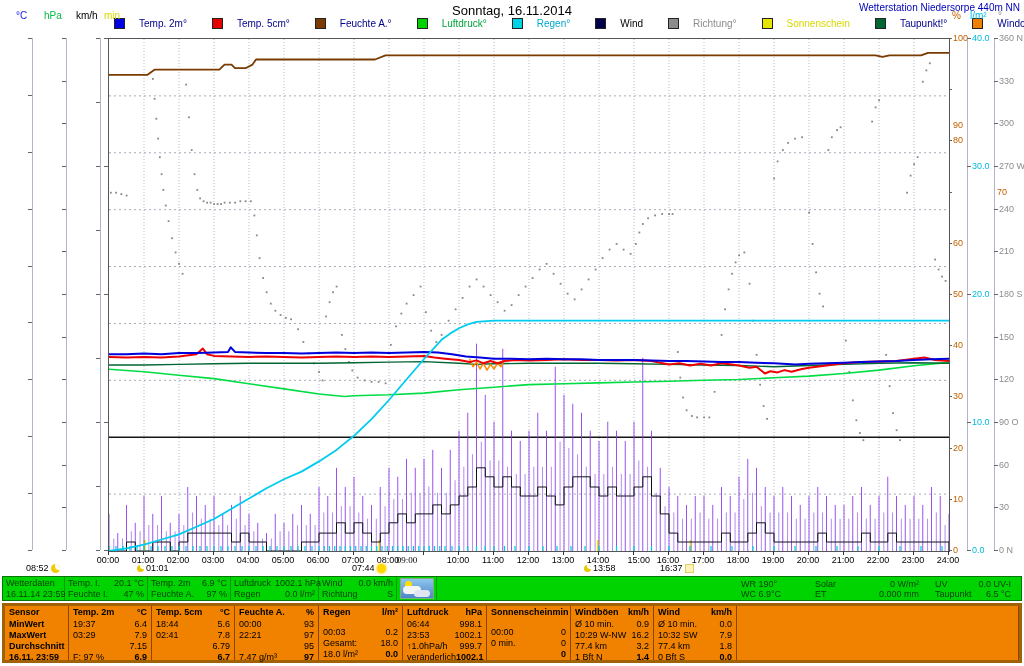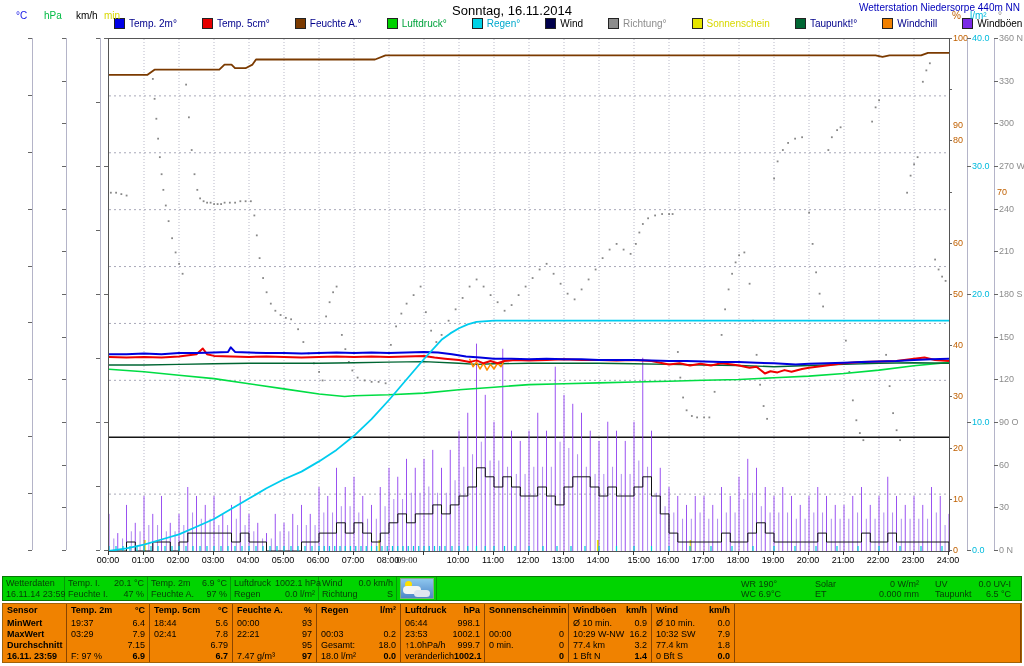--- a/index.html
+++ b/index.html
@@ -2,21 +2,21 @@
 <html><head>
 <meta charset="utf-8">
 <style>
   html,body{margin:0;padding:0;background:#fff;}
   #app{position:relative;width:1024px;height:666px;background:#fff;overflow:hidden;
        font-family:"Liberation Sans", sans-serif;color:#000;}
   .abs{position:absolute;}
   #title{top:3px;left:0;width:100%;text-align:center;font-size:13px;}
   #station{top:2px;right:4px;font-size:10px;color:#0000BB;}
   #legend{top:18px;left:114px;display:flex;gap:25px;align-items:center;font-size:10px;white-space:nowrap;}
-  .leg-item{display:flex;align-items:center;gap:4px;}
+  .leg-item{display:flex;align-items:center;gap:14px;}
   .leg-box{width:9px;height:9px;border:1px solid #222;display:inline-block;}
   .axlab{position:absolute;font-size:9px;line-height:9px;white-space:nowrap;}
   .axhead{position:absolute;font-size:10px;line-height:10px;white-space:nowrap;}
   .axline{position:absolute;width:1px;background:#b4b4c8;}
   .tick{position:absolute;height:1px;background:#666;}
   #plotwrap{left:108px;top:38px;width:840px;height:512px;border:1px solid #555;box-sizing:content-box;background:#fff;}
   #xlabels .xl{position:absolute;top:0;width:34px;text-align:center;font-size:9px;}
   .htick{position:absolute;top:0;width:1px;height:4px;background:#333;}
   .marker{position:absolute;font-size:9px;line-height:9px;display:flex;align-items:center;gap:2px;white-space:nowrap;}
   .icon-moon{width:9px;height:9px;border-radius:50%;background:#F2CC00;position:relative;overflow:hidden;display:inline-block;}
@@ -28,21 +28,21 @@
   #statusbar{left:2px;top:576px;width:1020px;height:25px;display:flex;align-items:stretch;
              border:1px solid #067706;box-sizing:border-box;font-size:9px;color:#073d07;}
   .st-cell{border-right:1px solid #069906;padding:1px 3px;display:flex;flex-direction:column;justify-content:space-around;box-sizing:border-box;}
   .st-line{display:flex;justify-content:space-between;gap:4px;line-height:10px;white-space:nowrap;}
   .st-right{margin-left:auto;display:flex;gap:16px;padding-right:10px;align-items:center;}
   .wicon{width:32px;height:20px;border:1px solid #7fae7f;background:linear-gradient(#8ec6ee 0%,#4d86c8 100%);position:relative;overflow:hidden;}
   .wicon .sun{position:absolute;left:4px;top:2px;width:7px;height:7px;border-radius:50%;background:#FFE000;}
   .wicon .cl1{position:absolute;left:2px;top:7px;width:18px;height:8px;border-radius:6px;background:#f4f4f4;}
   .wicon .cl2{position:absolute;left:13px;top:11px;width:16px;height:7px;border-radius:6px;background:#dfe6ef;}
   #datatable{left:2px;top:603px;width:1020px;height:60px;display:flex;align-items:stretch;
-             box-sizing:border-box;border:1px solid #a16207;font-size:9px;}
+             box-sizing:border-box;border:3px solid #a16207;font-size:9px;}
   .dt-col{border-right:1px solid #8a4500;box-sizing:border-box;display:flex;flex-direction:column;}
   .dt-hrow{display:flex;justify-content:space-between;padding:1px 4px;font-weight:bold;height:12px;line-height:11px;white-space:nowrap;}
   .dt-row{display:flex;justify-content:space-between;padding:0 4px;height:11px;line-height:11px;white-space:nowrap;}
   .b{font-weight:bold;}
 </style>
 </head>
 <body>
 
 <div id="app">
   <div class="abs" id="title">Sonntag, 16.11.2014</div>
@@ -745,20 +745,42 @@
       <span class="xl" style="left: 651px;">16:00</span>
       <span class="xl" style="left: 686px;">17:00</span>
       <span class="xl" style="left: 721px;">18:00</span>
       <span class="xl" style="left: 756px;">19:00</span>
       <span class="xl" style="left: 791px;">20:00</span>
       <span class="xl" style="left: 826px;">21:00</span>
       <span class="xl" style="left: 861px;">22:00</span>
       <span class="xl" style="left: 896px;">23:00</span>
       <span class="xl" style="left: 931px;">24:00</span>
     </div>
+  <div class="abs" id="markers" style="left:0;top:564px;width:1024px;height:11px;">
+      <span class="marker" style="left: 26px;">
+        <span>08:52</span>
+        <span class="icon-moon"></span>
+      </span>
+      <span class="marker" style="left: 137px;">
+        <span class="icon-moon-sm"></span>
+        <span>01:01</span>
+      </span>
+      <span class="marker" style="left: 352px;">
+        <span>07:44</span>
+        <span class="icon-sun"></span>
+      </span>
+      <span class="marker" style="left: 584px;">
+        <span class="icon-moon-sm"></span>
+        <span>13:58</span>
+      </span>
+      <span class="marker" style="left: 660px;">
+        <span>16:37</span>
+        <span class="icon-sun-pale"></span>
+      </span>
+    </div>
   <div class="abs" id="statusbar" style="background: rgb(0, 212, 0);">
       <div class="st-cell" style="width: 62px; flex: 0 0 auto;">
         <div class="st-line">
           <span>Wetterdaten</span>
           <span></span>
         </div>
         <div class="st-line">
           <span>16.11.14 23:59</span>
           <span></span>
         </div>

